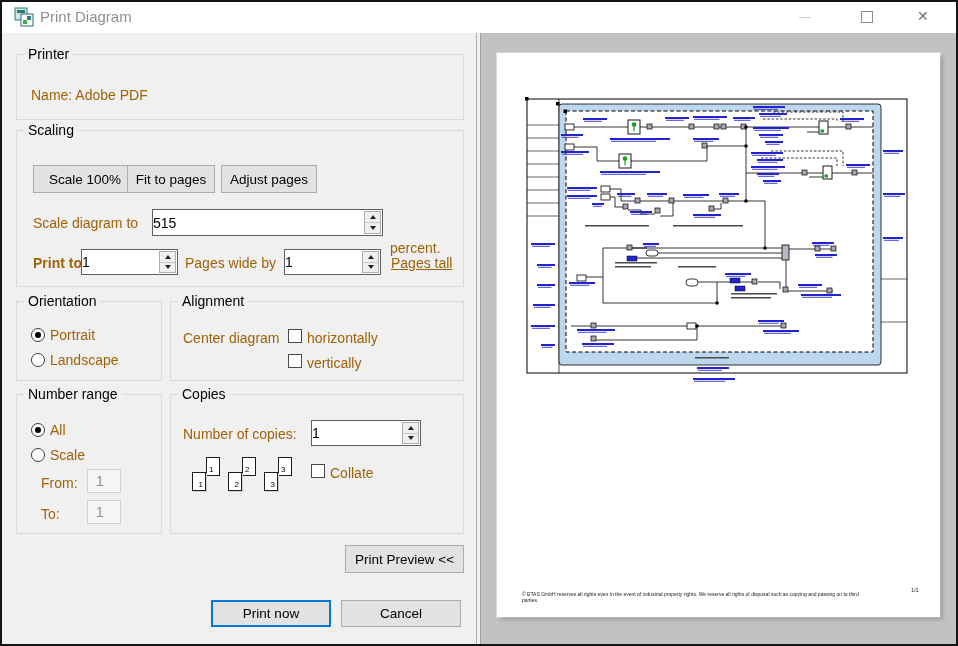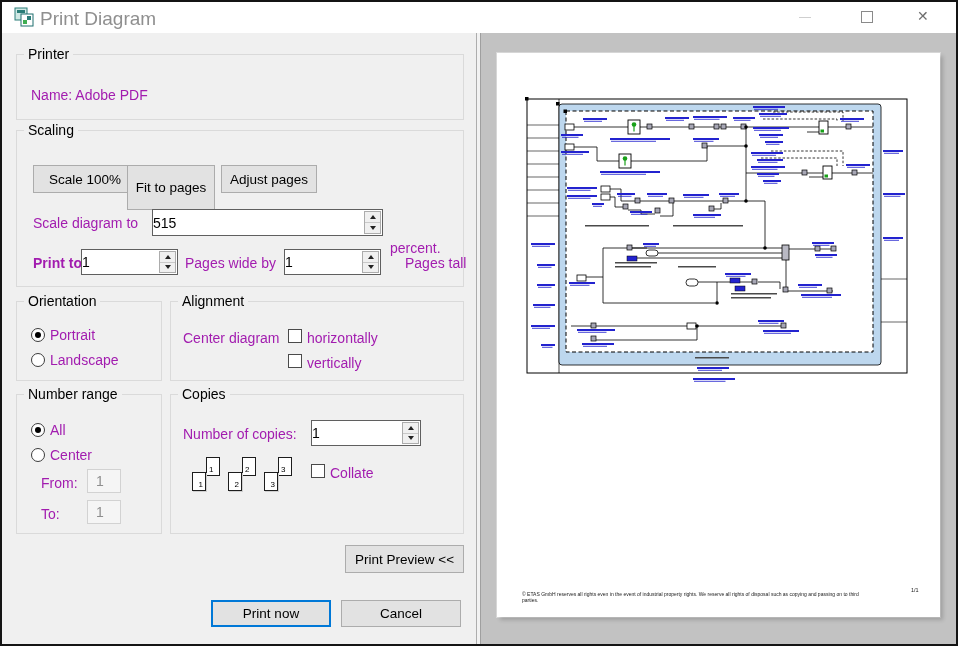--- a/index.html
+++ b/index.html
@@ -1,32 +1,32 @@
 <!DOCTYPE html>
 <html><head>
 <meta charset="utf-8">
 <style>
   html,body{margin:0;padding:0;background:#555;}
   *{box-sizing:border-box;font-family:"Liberation Sans",sans-serif;}
   .window{position:relative;width:958px;height:646px;background:#f0f0f0;border:2px solid #141414;overflow:hidden;}
   
   .titlebar{position:absolute;left:0;top:0;width:954px;height:31px;background:#ffffff;}
   .title-icon{position:absolute;left:12px;top:5px;width:20px;height:20px;}
-  .title-text{position:absolute;left:38px;top:6px;font-size:19px;color:#8f8f8f;}
+  .title-text{position:absolute;left:38px;top:6px;font-size:15px;color:#8f8f8f;}
   .win-btn{position:absolute;top:0;width:34px;height:31px;cursor:default;}
   .min-btn{left:786px;} .max-btn{left:848px;} .close-btn{left:906px;}
   .min-glyph{position:absolute;left:11px;top:15px;width:12px;height:1px;background:#cfcfcf;}
   .max-glyph{position:absolute;left:11px;top:9px;width:12px;height:12px;border:1px solid #8a8a8a;}
   .close-glyph{position:absolute;left:9px;top:6px;font-size:14px;color:#6f6f6f;}
   
   .left-panel{position:absolute;left:0;top:31px;width:474px;height:611px;background:#f0f0f0;}
   .divider{position:absolute;left:474px;top:31px;width:5px;height:611px;background:#f2f2f2;border-left:1px solid #adadad;border-right:1px solid #9f9f9f;}
   .groupbox{position:absolute;border:1px solid #dadada;}
   .legend{position:absolute;top:-9px;left:7px;background:#f0f0f0;padding:0 4px;font-size:14px;color:#000;}
-  .lbl{position:absolute;font-size:14px;color:#a21caf;white-space:nowrap;}
+  .lbl{position:absolute;font-size:14px;color:#a16207;white-space:nowrap;}
   .btn{position:absolute;background:#e2e2e2;border:1px solid #acacac;font-size:13.5px;color:#000;display:flex;align-items:center;justify-content:center;cursor:default;}
   .btn.default{border:2px solid #0078d7;}
   .spin-input{position:absolute;background:#fff;border:1px solid #5f5f5f;display:flex;align-items:center;}
   .spin-value{flex:1;font-size:14px;color:#000;}
   .spinner{width:17px;align-self:stretch;margin:1px 1px 1px 0;border:1px solid #acacac;background:#f0f0f0;display:flex;flex-direction:column;}
   .spin-up,.spin-down{flex:1;display:flex;align-items:center;justify-content:center;cursor:default;}
   .tri-up{width:0;height:0;border-left:3px solid transparent;border-right:3px solid transparent;border-bottom:4px solid #222;}
   .tri-down{width:0;height:0;border-left:3px solid transparent;border-right:3px solid transparent;border-top:4px solid #222;}
   .spin-up{border-bottom:1px solid #c9c9c9;}
   .txt-input{position:absolute;background:#f5f5f5;border:1px solid #d2d2d2;font-size:14px;color:#8e8e8e;display:flex;align-items:center;padding-left:8px;}
@@ -76,21 +76,21 @@
   <div class="left-panel">
 
     <div class="groupbox" style="left:14px;top:21px;width:448px;height:66px;">
       <span class="legend">Printer</span>
       <span class="lbl" style="left:14px;top:32px;">Name: Adobe PDF</span>
     </div>
 
     <div class="groupbox" style="left:14px;top:97px;width:448px;height:157px;">
       <span class="legend">Scaling</span>
       <div class="btn" style="left:16px;top:34px;width:104px;height:28px;">Scale 100%</div>
-      <div class="btn" style="left:110px;top:34px;width:88px;height:45px;">Fit to pages</div>
+      <div class="btn" style="left:110px;top:34px;width:88px;height:28px;">Fit to pages</div>
       <div class="btn" style="left:204px;top:34px;width:96px;height:28px;">Adjust pages</div>
 
       <span class="lbl" style="left:16px;top:84px;">Scale diagram to</span>
       <div class="spin-input" style="left:135px;top:78px;width:231px;height:27px;">
         <span class="spin-value">515</span>
         <div class="spinner">
           <div class="spin-up">
               <div class="tri-up"></div>
             </div>
           <div class="spin-down">
@@ -117,21 +117,21 @@
         <span class="spin-value">1</span>
         <div class="spinner">
           <div class="spin-up">
               <div class="tri-up"></div>
             </div>
           <div class="spin-down">
               <div class="tri-down"></div>
             </div>
         </div>
       </div>
-      <span class="lbl" style="left:388px;top:124px;">Pages tall</span>
+      <span class="lbl" style="left:374px;top:124px;text-decoration:underline;">Pages tall</span>
     </div>
 
     <div class="groupbox" style="left:168px;top:268px;width:294px;height:80px;">
       <span class="legend">Alignment</span>
       <span class="lbl" style="left:12px;top:28px;">Center diagram</span>
       <div class="cb" style="left:117px;top:27px;"></div>
       <span class="lbl" style="left:136px;top:28px;">horizontally</span>
       <div class="cb" style="left:117px;top:52px;"></div>
       <span class="lbl" style="left:136px;top:53px;">vertically</span>
     </div>
@@ -142,21 +142,21 @@
       <span class="lbl" style="left:33px;top:25px;">Portrait</span>
       <div class="radio" style="left:14px;top:51px;"></div>
       <span class="lbl" style="left:33px;top:50px;">Landscape</span>
     </div>
 
     <div class="groupbox" style="left:14px;top:361px;width:146px;height:140px;">
       <span class="legend">Number range</span>
       <div class="radio on" style="left:14px;top:28px;"></div>
       <span class="lbl" style="left:33px;top:27px;">All</span>
       <div class="radio" style="left:14px;top:53px;"></div>
-      <span class="lbl" style="left:33px;top:52px;">Center</span>
+      <span class="lbl" style="left:33px;top:52px;">Scale</span>
       <span class="lbl" style="left:24px;top:80px;">From:</span>
       <div class="txt-input" style="left:70px;top:74px;width:34px;height:24px;">
           <span>1</span>
         </div>
       <span class="lbl" style="left:24px;top:111px;">To:</span>
       <div class="txt-input" style="left:70px;top:105px;width:34px;height:24px;">
           <span>1</span>
         </div>
     </div>
 

